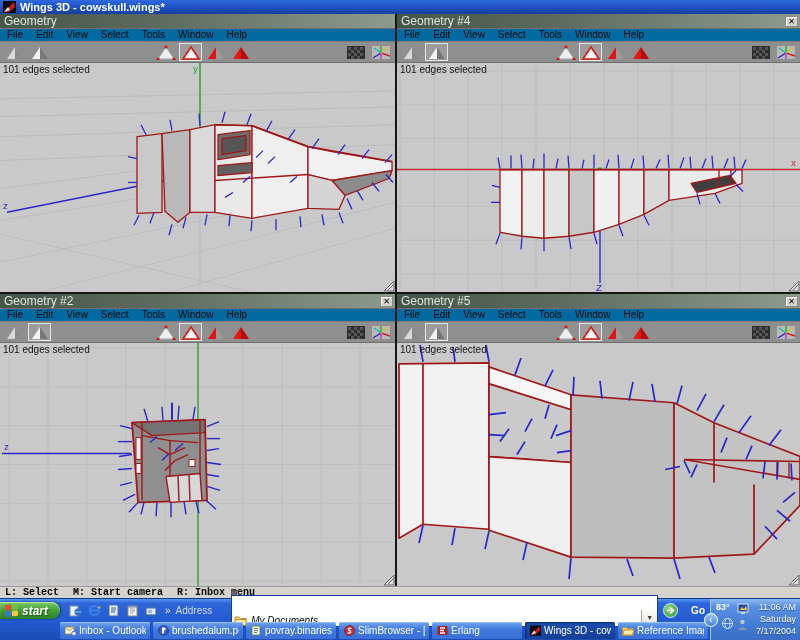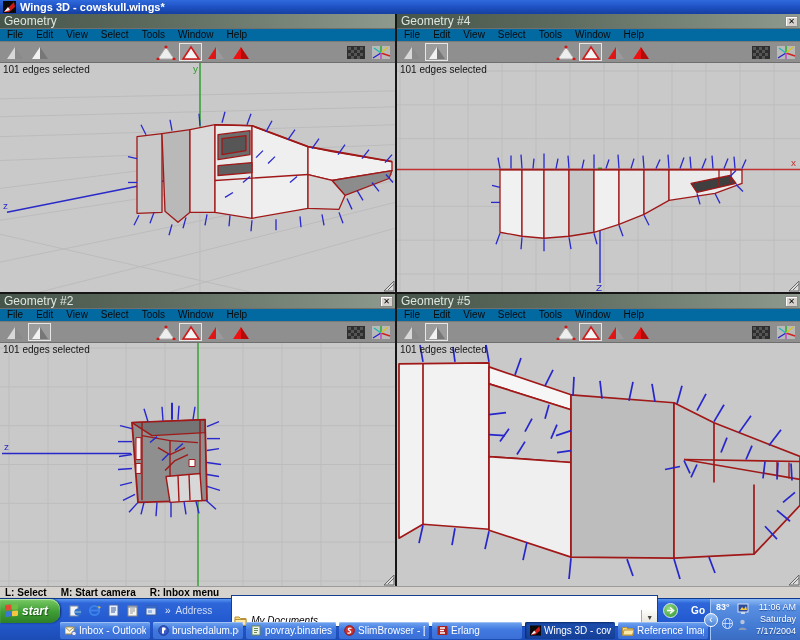--- a/index.html
+++ b/index.html
@@ -37,30 +37,30 @@
     border:1px solid transparent; }
   .tb-icon.sel { border:1px solid #e6e6e6; background:#9c9c9c; }
   .vp-canvas { flex:1; position:relative; background:#c9c9c9; overflow:hidden;
     border-top:1px solid #6f6f6f; }
   .vp-canvas svg { position:absolute; inset:0; width:100%; height:100%; display:block; }
   .vp-status { position:absolute; top:1px; left:3px; font-size:10px; color:#141414; z-index:2; }
 
   
   .hotkeybar { position:absolute; top:586px; left:0; width:800px; height:12px;
     background:#d6d3ce; border-top:1px solid #9a9a9a; display:flex; gap:14px;
-    align-items:flex-start; padding:0 5px; }
+    align-items:flex-start; padding:0 5px;font-family:Liberation Mono, monospace; }
   .hotkeybar span { font-size:10px; font-weight:600; color:#000; line-height:11px; white-space:nowrap; }
 
   
   .taskbar { position:absolute; top:598px; left:0; width:800px; height:42px;
     background:linear-gradient(180deg,#5997f2 0%,#2e66d9 10%,#2459cf 55%,#1c4cb4 100%);
     border-top:1px solid #0f3a8c; }
   .tb-row1 { position:absolute; top:1px; left:0; right:90px; height:21px;
     display:flex; align-items:center; }
-  .start-btn { height:24px; width:60px; flex:0 0 auto; display:flex; align-items:center; gap:4px;
+  .start-btn { height:17px; width:60px; flex:0 0 auto; display:flex; align-items:center; gap:4px;
     padding:0 10px 0 5px; border-radius:0 10px 10px 0;
     background:linear-gradient(180deg,#79ca64 0%,#3e9c34 55%,#2e7f27 100%);
     box-shadow:inset 0 1px 1px #b8e9a9, 1px 0 2px #0a2a6a; cursor:pointer; }
   .start-btn .lbl { color:#fff; font-size:12px; font-weight:bold; font-style:italic;
     text-shadow:1px 1px 1px #1c5a17; }
   .ql { display:flex; align-items:center; gap:4px; margin-left:8px; }
   .ql-icon { width:15px; height:15px; display:flex; align-items:center; justify-content:center; cursor:pointer; }
   .ql-ovf { color:#e6eefc; font-size:10px; margin:0 5px 0 6px; cursor:pointer; }
   .addr-lbl { color:#cfdcf6; font-size:10px; margin-right:19px; white-space:nowrap;text-align:right; }
   .addr-field { flex:1; height:32px; background:#fff; border:1px solid #16408f;

